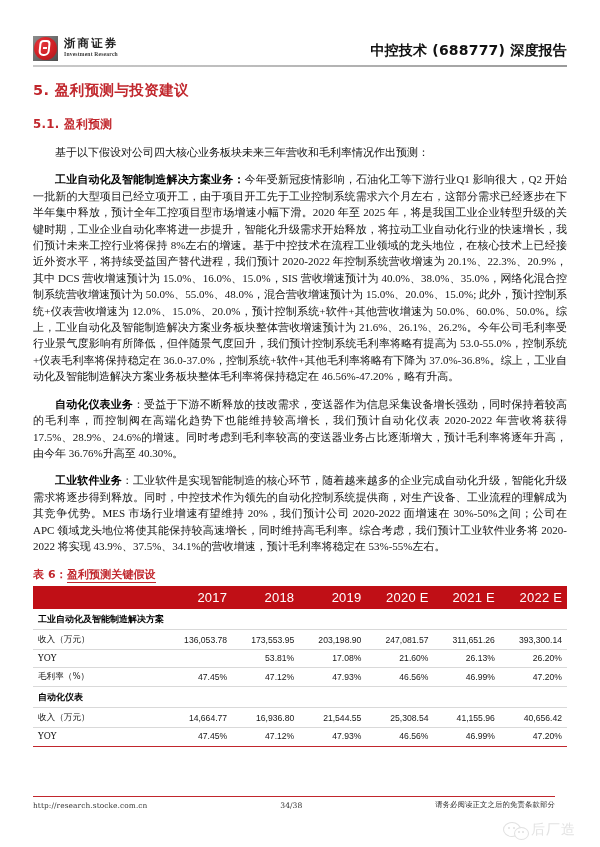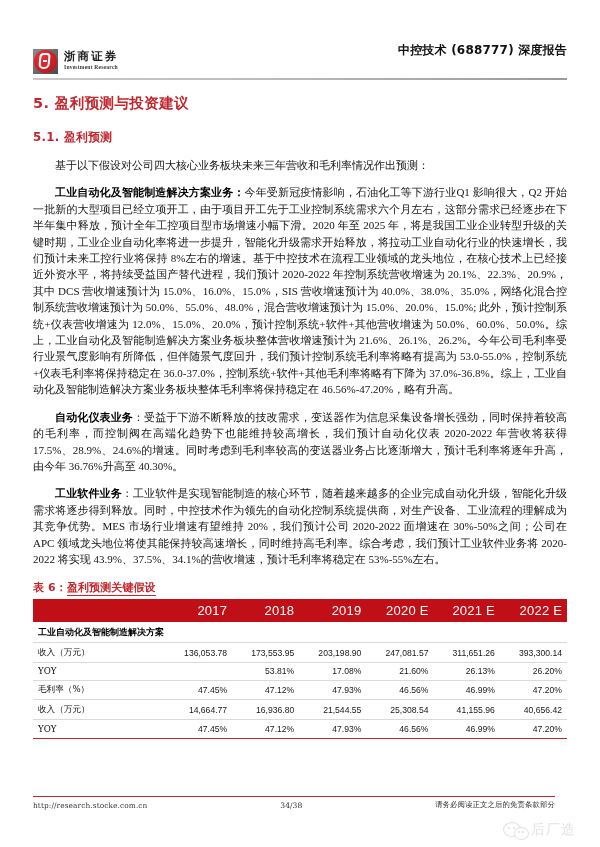--- a/index.html
+++ b/index.html
@@ -14,21 +14,21 @@
     color: #1a1a1a;
     overflow: hidden;
     position: relative;
   }
 
   .page {
     position: relative;
     width: 600px;
     height: 847px;
     box-sizing: border-box;
-    padding: 13px 33px;
+    padding: 0 33px;
   }
 
   
   .page-header {
     position: relative;
     height: 62px;
     display: flex;
     align-items: flex-end;
     justify-content: space-between;
     padding-bottom: 3px;
@@ -87,25 +87,25 @@
   }
   .brand-en {
     font-size: 5.6px;
     letter-spacing: 0.2px;
     color: #3a3a3a;
     margin-top: 2.5px;
     font-family: "Liberation Serif", serif;
     font-weight: 700;
   }
   .header-title {
-    font-size: 12px;
+    font-size: 14px;
     font-weight: bold;
     color: #111111;
     letter-spacing: 0.2px;
-    margin-bottom: 16px;
+    margin-bottom: 2px;
     font-family: "DejaVu Sans", "Liberation Sans", sans-serif;
   }
   .header-rule {
     height: 2px;
     background: linear-gradient(to right, #c9c9c9 0%, #bdbdbd 40%, #9a9a9a 100%);
     margin: 0 0 14px 0;
   }
 
   
   h1.sec {
@@ -334,20 +334,23 @@
         </tr>
         <tr class="">
           <td class="lbl">毛利率（%）</td>
           <td>47.45%</td>
           <td>47.12%</td>
           <td>47.93%</td>
           <td>46.56%</td>
           <td>46.99%</td>
           <td>47.20%</td>
         </tr>
+        <tr class="group">
+          <td class="lbl" colspan="7">自动化仪表</td>
+        </tr>
         <tr class="">
           <td class="lbl">收入（万元）</td>
           <td>14,664.77</td>
           <td>16,936.80</td>
           <td>21,544.55</td>
           <td>25,308.54</td>
           <td>41,155.96</td>
           <td>40,656.42</td>
         </tr>
         <tr class=" last">

